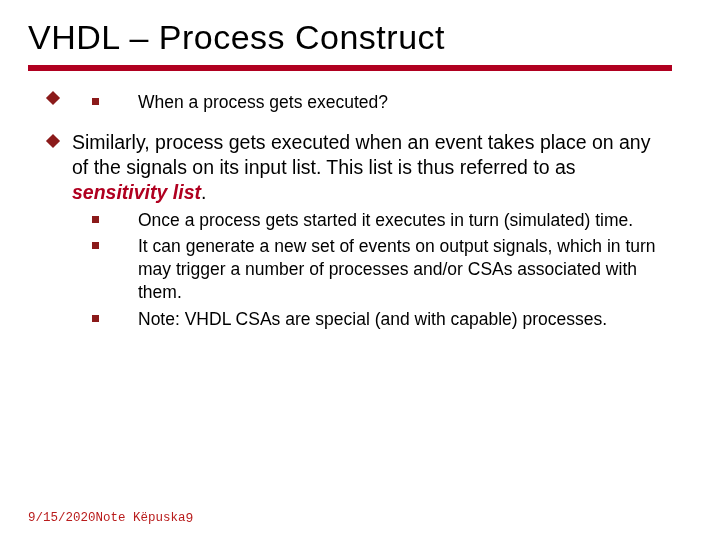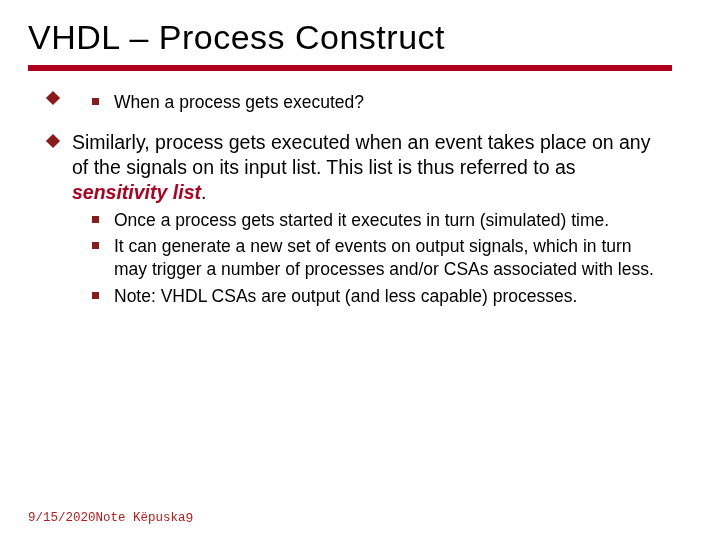--- a/index.html
+++ b/index.html
@@ -5,21 +5,21 @@
   * { margin: 0; padding: 0; box-sizing: border-box; }
   html, body { width: 720px; height: 540px; font-family: Verdana, Geneva, sans-serif; background: #fff; color: #000; }
   .slide { width: 700px; height: 540px; position: relative; padding: 18px 28px 0 28px; }
   .title { font-size: 34px; font-weight: 400; letter-spacing: 0.5px; margin-bottom: 8px; }
   .title-rule { height: 6px; width: 100%; background: #b00020; margin-bottom: 16px; }
   .content { padding: 0 6px; }
   .l1 { display: flex; margin-bottom: 14px; }
   .l1 .bullet { flex: 0 0 38px; display: flex; justify-content: center; padding-top: 6px; }
   .l1 .text { flex: 1; font-size: 19.5px; line-height: 1.28; }
   .sensitivity { color: #b00020; font-weight: bold; font-style: italic; }
-  .l2 { display: flex; margin-top: 4px; padding-left: 4px; margin-bottom: 2px; }
+  .l2 { display: flex; margin-top: 4px; padding-left: 4px; margin-bottom: 2px; gap: 24px; }
   .l2 .bullet { flex: 0 0 38px; display: flex; justify-content: center; padding-top: 7px; }
   .l2 .text { flex: 1; font-size: 17.5px; line-height: 1.3; }
   .diamond { width: 10px; height: 10px; background: #8b1a1a; transform: rotate(45deg); }
   .square { width: 7px; height: 7px; background: #8b1a1a; }
   .footer { position: absolute; bottom: 14px; left: 28px; right: 28px; display: flex; justify-content: flex-start; font-size: 12.5px; color: #b91c1c; font-family: Liberation Mono, monospace; }
   .footer .pagenum { font-size: 13px; }
 </style>
 </head>
 <body>
 
@@ -52,27 +52,27 @@
         <div class="l2">
           <div class="bullet">
               <div class="square"></div>
             </div>
           <div class="text">Once a process gets started it executes in turn (simulated) time.</div>
         </div>
         <div class="l2">
           <div class="bullet">
               <div class="square"></div>
             </div>
-          <div class="text">It can generate a new set of events on output signals, which in turn may trigger a number of processes and/or CSAs associated with less.</div>
+          <div class="text">It can generate a new set of events on output signals, which in turn may trigger a number of processes and/or CSAs associated with them.</div>
         </div>
         <div class="l2">
           <div class="bullet">
               <div class="square"></div>
             </div>
-          <div class="text">Note: VHDL CSAs are output (and less capable) processes.</div>
+          <div class="text">Note: VHDL CSAs are special (and with capable) processes.</div>
         </div>
       </div>
     </div>
 
   </div>
 
   <div class="footer">
     <span>9/15/2020</span>
     <span>Note Këpuska</span>
     <span class="pagenum">9</span>

